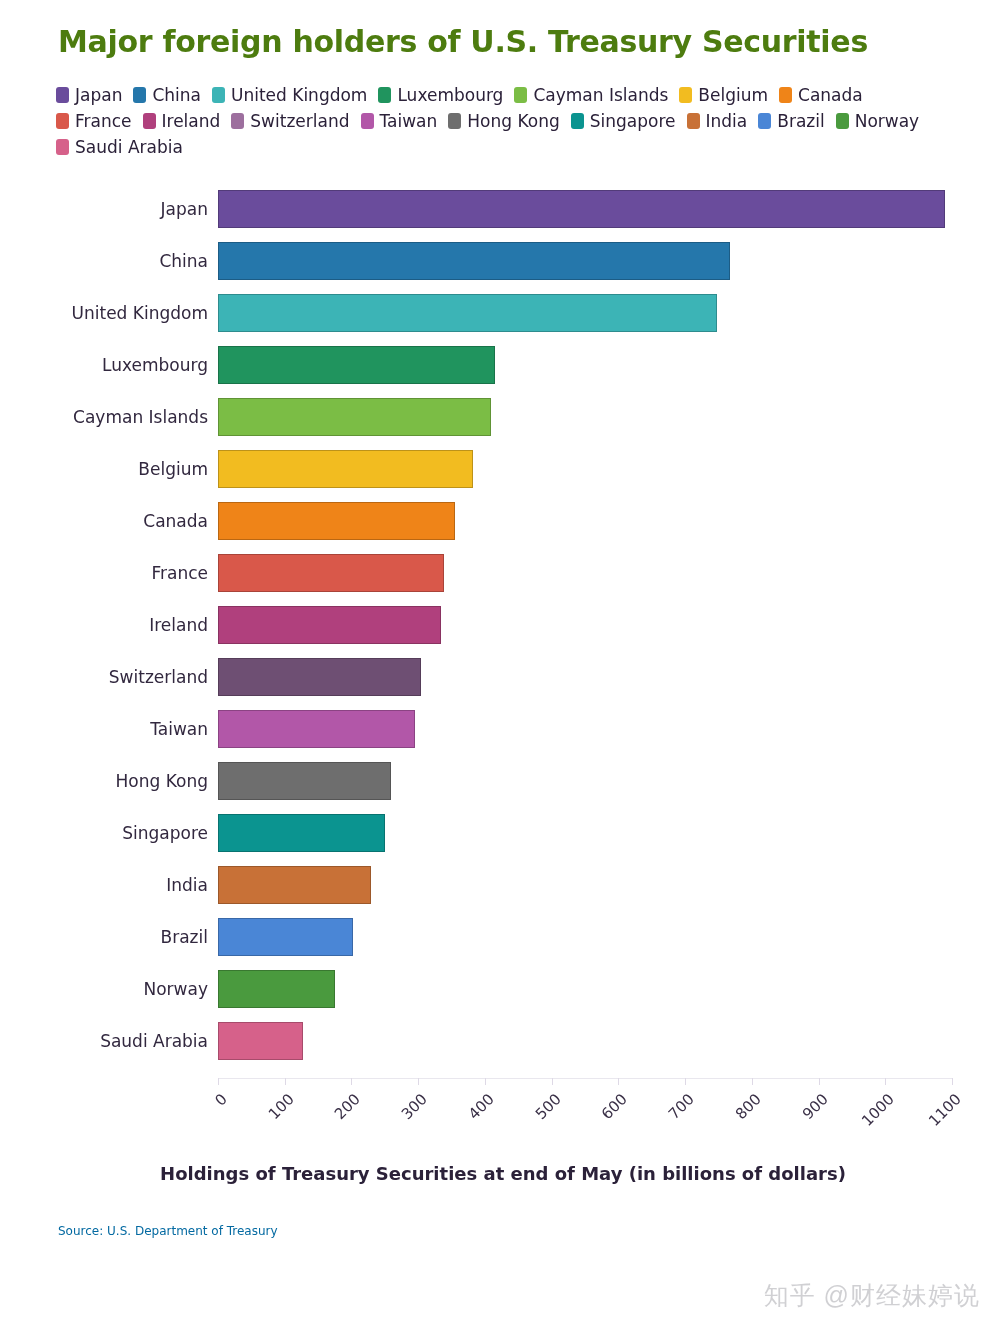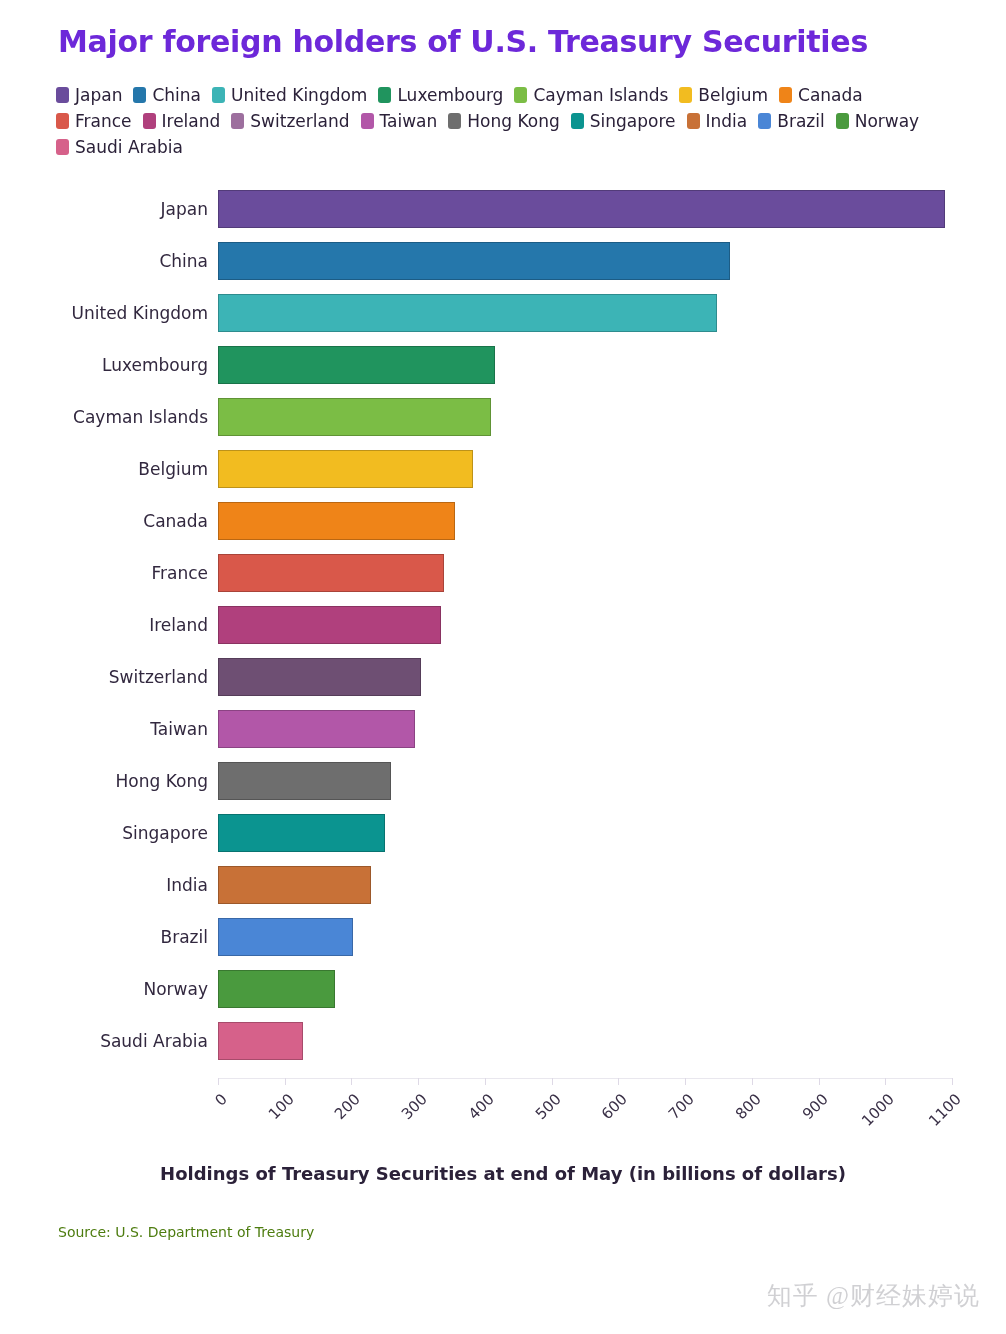--- a/index.html
+++ b/index.html
@@ -17,21 +17,21 @@
   }
 
   
   #chart-title {
     position: absolute;
     left: 58px;
     top: 24px;
     font-size: 30px;
     font-weight: bold;
     letter-spacing: -0.3px;
-    color: #6d28d9;
+    color: #4d7c0f;
     white-space: nowrap;
   }
 
   
   #legend {
     position: absolute;
     left: 56px;
     top: 84px;
     width: 900px;
     display: flex;
@@ -134,33 +134,33 @@
     text-align: center;
     font-size: 18px;
     font-weight: bold;
     color: #2b2139;
   }
 
   #source-note {
     position: absolute;
     left: 58px;
     top: 1224px;
-    font-size: 14px;
-    color: #4d7c0f;
+    font-size: 12px;
+    color: #0369a1;
   }
 
   #watermark {
     position: absolute;
     right: 26px;
     bottom: 22px;
     font-size: 25px;
     color: rgba(150,150,158,0.45);
     letter-spacing: 1px;
     white-space: nowrap;
-    font-family: Liberation Serif, serif;
+    font-family: Liberation Sans, sans-serif;
   }
 </style>
 </head>
 <body>
 
 <div id="chart-title">Major foreign holders of U.S. Treasury Securities</div>
 
 <div id="legend">
     <div class="legend-item">
       <span class="legend-swatch" style="background: rgb(106, 76, 156);"></span>

